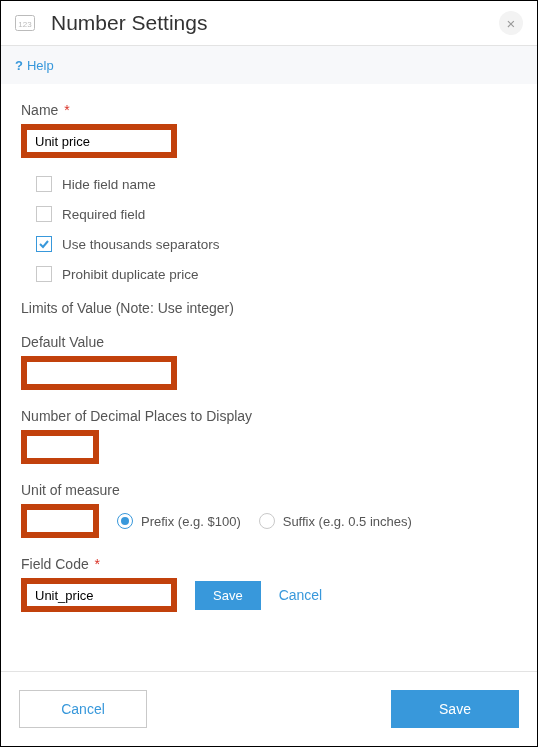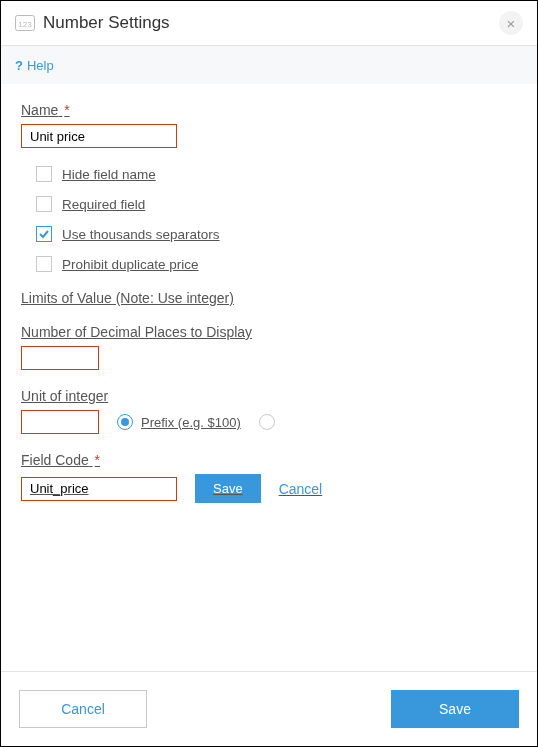--- a/index.html
+++ b/index.html
@@ -14,24 +14,24 @@
     width: 538px; height: 747px;
     display: flex; flex-direction: column;
   }
   .titlebar {
     display: flex; align-items: center;
     padding: 10px 14px 10px 14px;
     border-bottom: 1px solid #e3e3e3;
   }
   .titlebar .title-icon {
     width: 20px; height: 16px;
-    margin-right: 8px;
+    margin-right: 16px;
   }
   .titlebar h1 {
-    font-size: 17px; font-weight: 400;
+    font-size: 21px; font-weight: 400;
     color: #333; margin: 0; flex: 1;
   }
   .close-btn {
     width: 24px; height: 24px; border-radius: 12px;
     background: #f3f3f3; display: flex;
     align-items: center; justify-content: center;
     color: #999; font-size: 15px; cursor: pointer;
     line-height: 1;
   }
   .help-row {
@@ -42,30 +42,29 @@
     color: #3898db; font-size: 13px;
     text-decoration: none; display: inline-flex;
     align-items: center; gap: 4px; cursor: pointer;
   }
   .body {
     padding: 18px 20px 10px 20px;
     flex: 1;
     font-size: 13.5px;
     color: #555;
     overflow: hidden;
-    text-decoration: underline;
   }
   .section { margin-bottom: 18px; }
   .label { font-size: 14px; color: #555; margin-bottom: 6px; }
   .req { color: #d93025; margin-left: 2px; }
   input[type=text].txt {
     padding: 0 8px;
     font-size: 13px;
-    border: 1px solid #c2410c;
-    height: 24px;
+    border: 6px solid #c2410c;
+    height: 34px;
   }
   .txt-wide { width: 156px; }
   .txt-mid  { width: 156px; }
   .txt-narrow { width: 78px; height: 32px; }
   .txt-sm { width: 52px; height: 32px; text-align: center; }
   .cbx-row {
     display: flex; align-items: center;
     margin: 0 0 14px 0;
     gap: 10px;
     padding-left: 15px;
@@ -184,35 +183,40 @@
       <span class="cbx">
         
       </span>
       <span>Prohibit duplicate price</span>
     </div>
 
     <div class="section">
       <div class="label">Limits of Value (Note: Use integer)</div>
     </div>
 
+    <div class="section">
+      <div class="label">Default Value</div>
+      <input type="text" class="txt txt-mid" value="" style="">
+    </div>
 
     <div class="section">
       <div class="label">Number of Decimal Places to Display</div>
       <input type="text" class="txt txt-narrow" value="" style="">
     </div>
 
     <div class="section">
-      <div class="label">Unit of integer</div>
+      <div class="label">Unit of measure</div>
       <div class="um-row">
         <input type="text" class="txt txt-narrow" value="" style="">
         <span class="radio sel">
             <span class="dot"></span>
           </span>
         <span class="rad-lbl" style="margin-left:-10px">Prefix (e.g. $100)</span>
         <span class="radio"></span>
+        <span class="rad-lbl" style="margin-left:-10px">Suffix (e.g. 0.5 inches)</span>
       </div>
     </div>
 
     <div class="section">
       <div class="label">
         <span>Field Code</span>
         <span class="req">*</span>
       </div>
       <div class="fc-row">
         <input type="text" class="txt txt-wide" value="Unit_price" style="">

